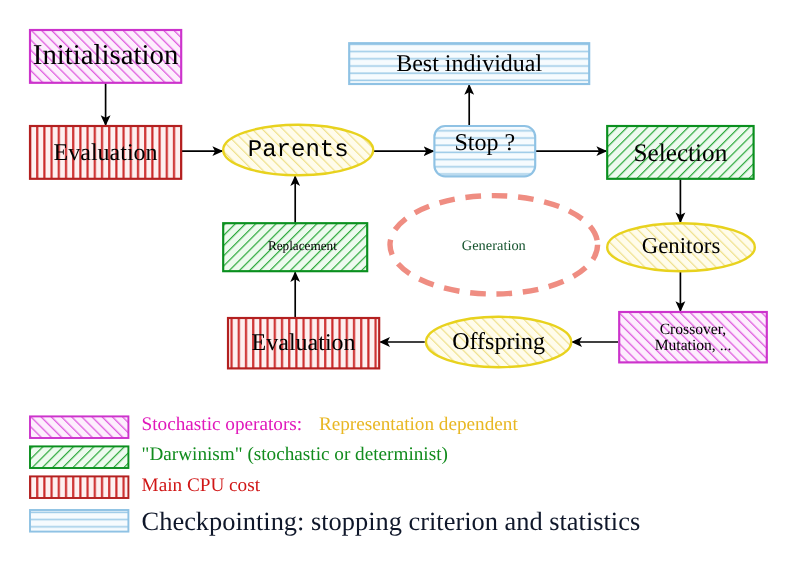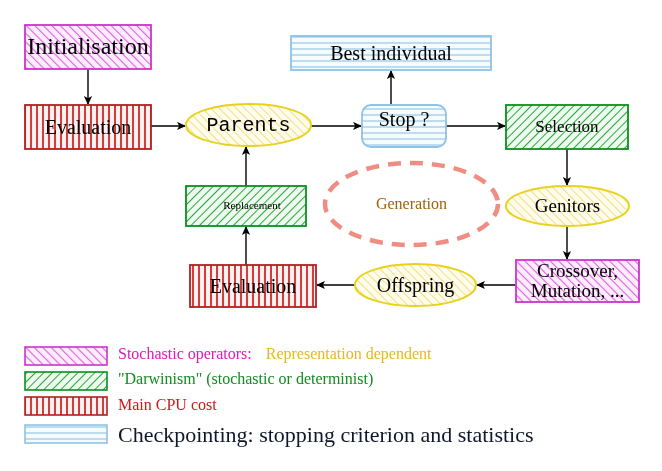--- a/index.html
+++ b/index.html
@@ -113,28 +113,28 @@
         <rect x="25" y="425" width="82" height="18" fill="url(#pat-checkpoint)" stroke="#8fc2e4" stroke-width="1.6"></rect>
       </g>
   </svg>
 
   <div id="node-labels">
       <div class="node-label" style="left: 25px; top: 25px; width: 126px; height: 44px; font-size: 24px;">Initialisation</div>
       <div class="node-label" style="left: 25px; top: 105px; width: 126px; height: 44px; font-size: 20px;">Evaluation</div>
       <div class="node-label" style="left: 186px; top: 104px; width: 125px; height: 42px; font-size: 20px; font-family: Liberation Mono, monospace;">Parents</div>
       <div class="node-label" style="left: 291px; top: 36px; width: 200px; height: 34px; font-size: 20px;">Best individual</div>
       <div class="node-label" style="left: 362px; top: 105px; width: 84px; height: 28px; font-size: 20px;">Stop ?</div>
-      <div class="node-label" style="left: 506px; top: 105px; width: 122px; height: 44px; font-size: 17px;">Selection</div>
+      <div class="node-label" style="left: 506px; top: 105px; width: 122px; height: 44px; font-size: 21px;">Selection</div>
       <div class="node-label" style="left: 506px; top: 186px; width: 123px; height: 40px; font-size: 19px;">Genitors</div>
-      <div class="node-label" style="left: 516px; top: 260px; width: 123px; height: 42px; font-size: 19px;">Crossover,
+      <div class="node-label" style="left: 516px; top: 260px; width: 123px; height: 42px; font-size: 13px;">Crossover,
 Mutation, ...</div>
       <div class="node-label" style="left: 355px; top: 264px; width: 121px; height: 42px; font-size: 20px;">Offspring</div>
       <div class="node-label" style="left: 190px; top: 265px; width: 126px; height: 42px; font-size: 20px;">Evaluation</div>
       <div class="node-label" style="left: 186px; top: 186px; width: 108px; height: 40px; font-size: 11px; padding-left: 12px;">Replacement</div>
-      <div class="node-label" style="left: 325px; top: 163px; width: 173px; height: 82px; font-size: 16px; color: #a16207;">Generation</div>
+      <div class="node-label" style="left: 325px; top: 163px; width: 173px; height: 82px; font-size: 12px; color: #14532d;">Generation</div>
     </div>
   <div id="legend-labels">
       <div class="legend-text" style="left: 118px; top: 345px; font-size: 16px; color: rgb(224, 25, 187);"><span>Stochastic operators:</span><span style="color: rgb(232, 183, 35); margin-left: 14px;">Representation dependent</span></div>
       <div class="legend-text" style="left: 118px; top: 370px; font-size: 16px; color: rgb(18, 140, 30);"><span>"Darwinism" (stochastic or determinist)</span></div>
       <div class="legend-text" style="left: 118px; top: 396px; font-size: 16px; color: rgb(208, 22, 22);"><span>Main CPU cost</span></div>
       <div class="legend-text" style="left: 118px; top: 422px; font-size: 22px; color: #0f172a;"><span>Checkpointing: stopping criterion and statistics</span></div>
     </div>
 
 </div>
 

